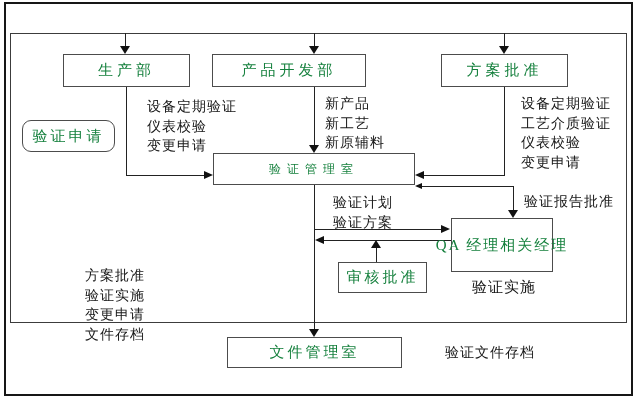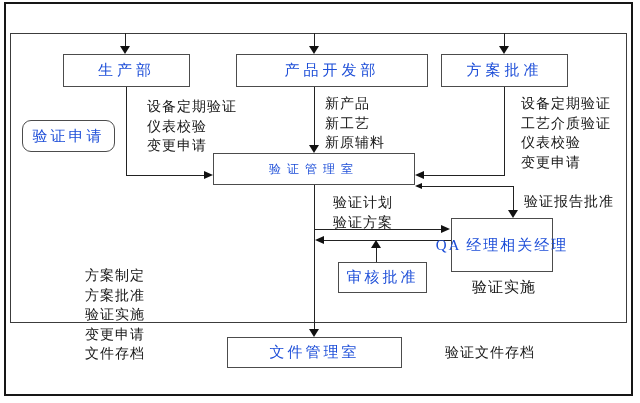--- a/index.html
+++ b/index.html
@@ -35,21 +35,21 @@
     position: absolute;
     background: #ffffff;
     border: 1px solid #4c4c4c;
     box-sizing: border-box;
     display: flex;
     align-items: center;
     justify-content: center;
     font-size: 15px;
     letter-spacing: 4px;
     white-space: nowrap;
-    color: #1d4ed8;
+    color: #15803d;
   }
   .node.big { font-size: 12px; letter-spacing: 6px; }
   .node.two-line {
     flex-direction: row;
     line-height: 23px;
     letter-spacing: 2px;
   }
   .hline, .vline {
     position: absolute;
     background: #222222;
@@ -81,21 +81,21 @@
   <div class="inner-frame"></div>
 
   <div class="vline" style="left:125px;top:33px;height:14px;"></div>
   <div class="arr arr-d" style="left:120px;top:46px;"></div>
   <div class="vline" style="left:314px;top:33px;height:14px;"></div>
   <div class="arr arr-d" style="left:309px;top:46px;"></div>
   <div class="vline" style="left:504px;top:33px;height:14px;"></div>
   <div class="arr arr-d" style="left:499px;top:46px;"></div>
 
   <div class="node" style="left:63px;top:54px;width:127px;height:33px;">生产部</div>
-  <div class="node" style="left:236px;top:54px;width:192px;height:33px;text-align:right;">产品开发部</div>
+  <div class="node" style="left:212px;top:54px;width:154px;height:33px;text-align:right;">产品开发部</div>
   <div class="node" style="left:441px;top:54px;width:127px;height:33px;">方案批准</div>
 
   <div class="node" style="left:22px;top:120px;width:93px;height:32px;letter-spacing:3px;border-radius:9px;">验证申请</div>
 
   <div class="vline" style="left:126px;top:87px;height:88px;"></div>
   <div class="hline" style="left:126px;top:175px;width:79px;"></div>
   <div class="arr arr-r" style="left:204px;top:171px;"></div>
 
   <div class="vline" style="left:314px;top:87px;height:58px;"></div>
   <div class="arr arr-d" style="left:309px;top:145px;"></div>
@@ -153,21 +153,20 @@
   <div class="ann" style="left:333px;top:193px;line-height:20px;">
     <div>验证计划</div>
     <div>验证方案</div>
   </div>
 
   <div class="ann single" style="left:524px;top:193px;">验证报告批准</div>
 
   <div class="ann single" style="left:472px;top:279px;font-size:15px;">验证实施</div>
 
   <div class="ann" style="left:85px;top:266px;">
-    <div>方案制定</div>
     <div>方案批准</div>
     <div>验证实施</div>
     <div>变更申请</div>
     <div>文件存档</div>
   </div>
 
   <div class="ann single" style="left:445px;top:344px;font-size:14px;">验证文件存档</div>
 
 </div>
 

